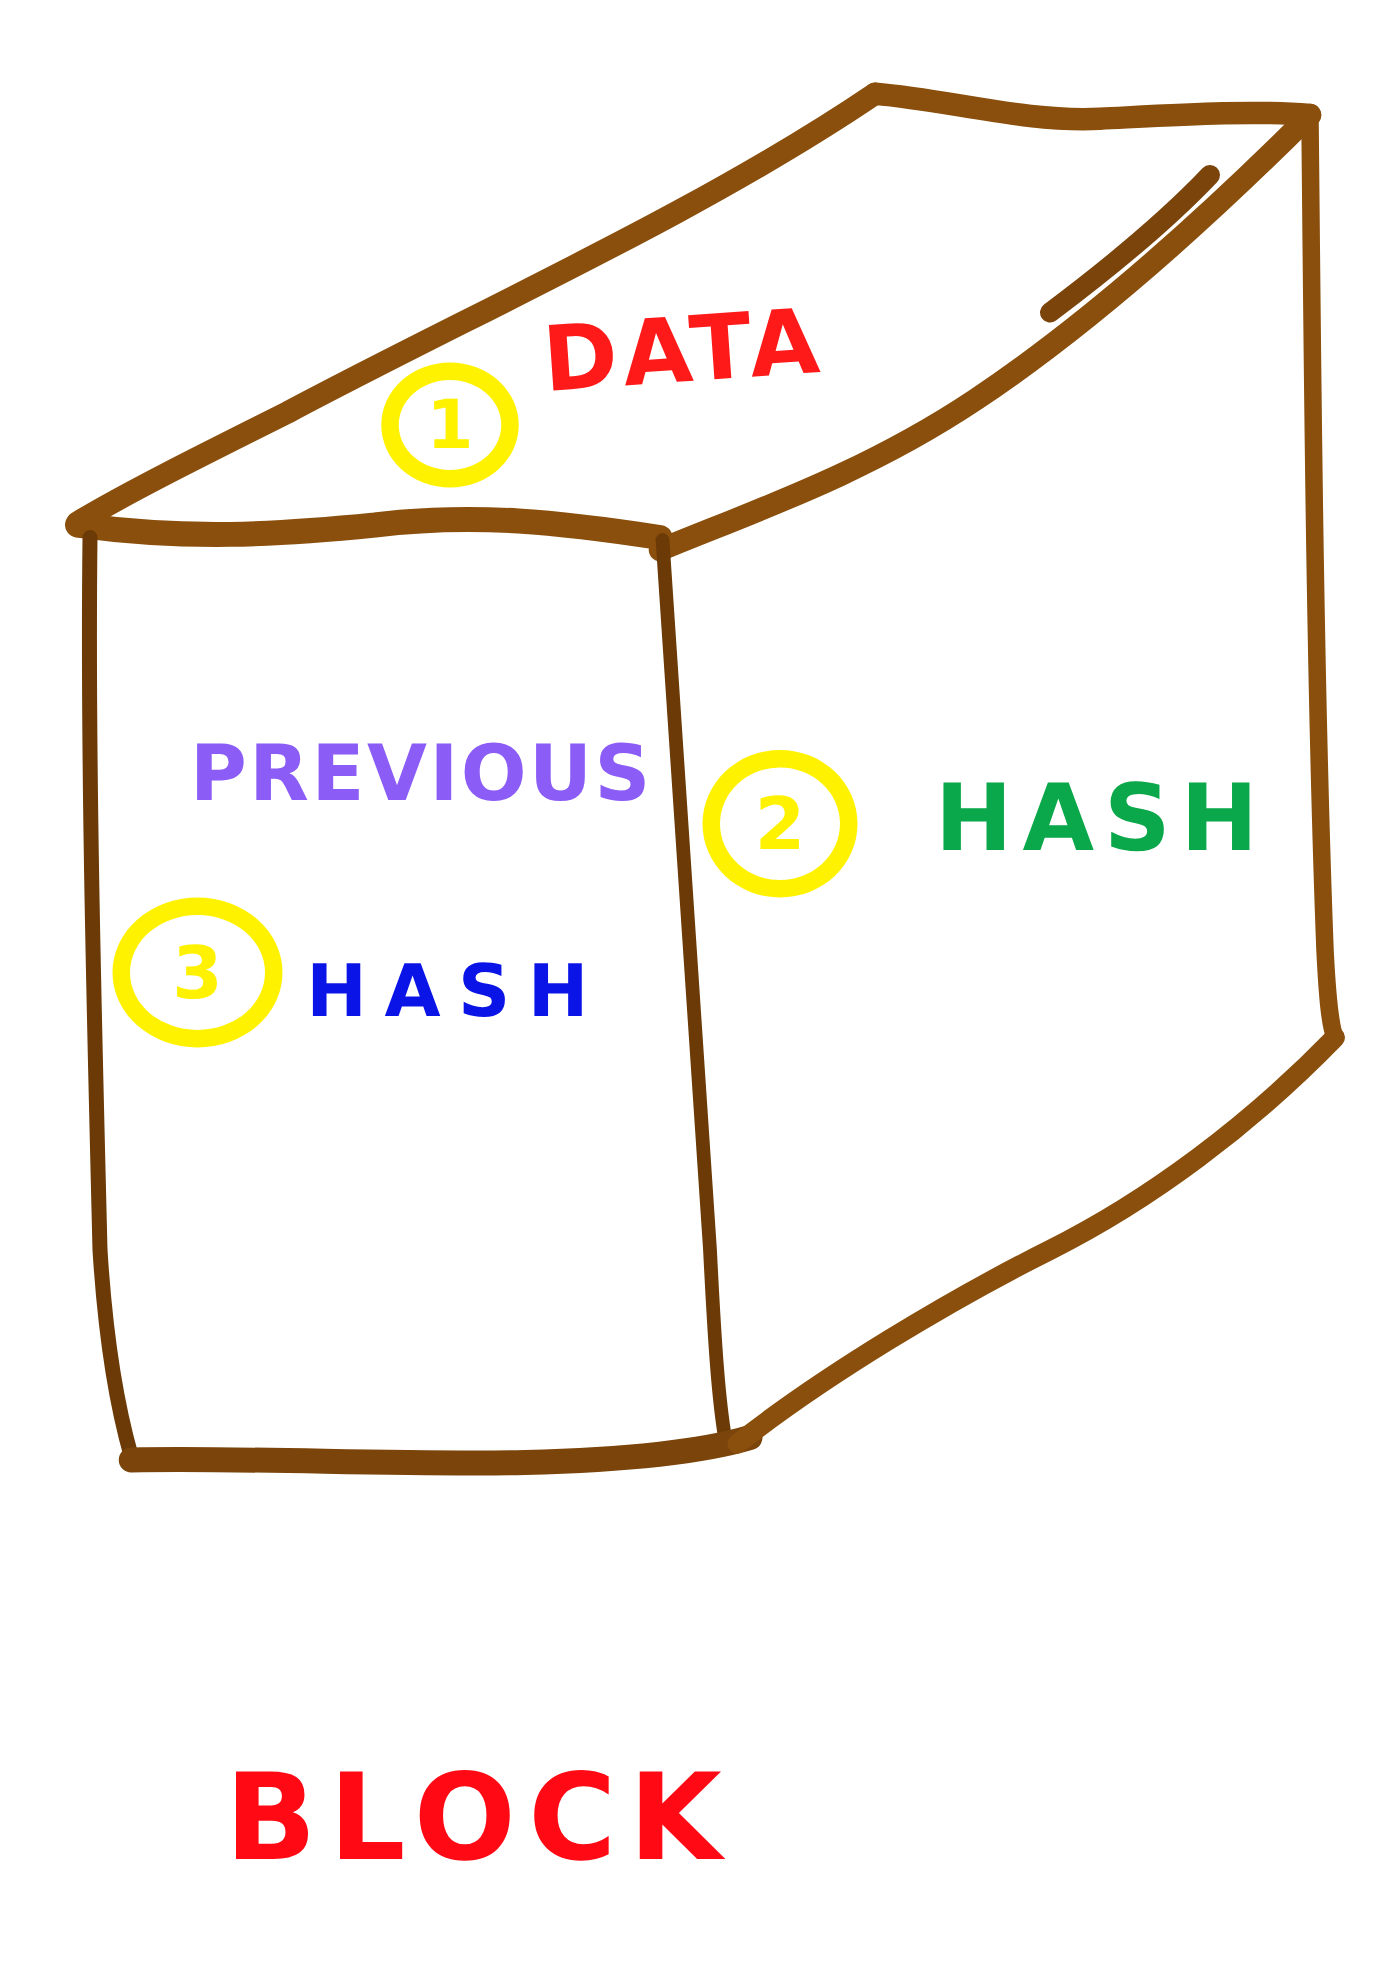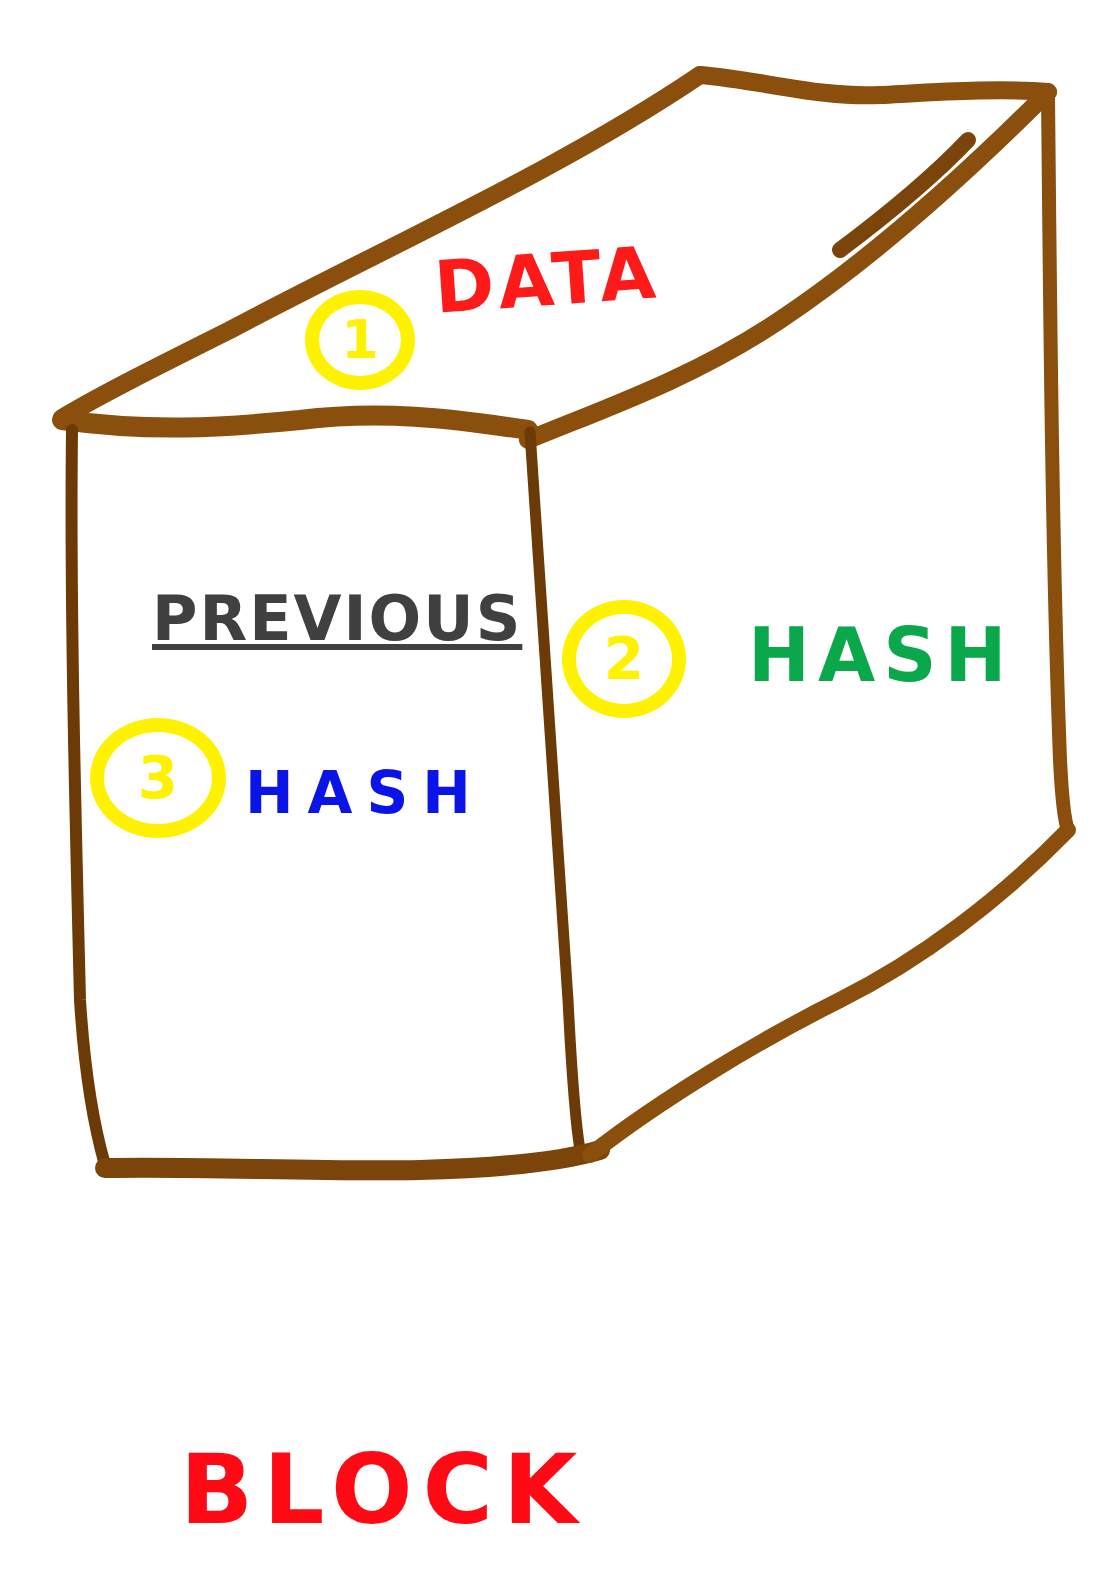--- a/index.html
+++ b/index.html
@@ -108,25 +108,25 @@
 
     <path class="edge" d="M 1048 95 C 1050 300, 1052 550, 1060 760 C 1062 800, 1064 820, 1068 830" stroke="#8a4f0c" stroke-width="14"></path>
     <path class="edge" d="M 1068 830 C 1000 900, 920 960, 840 1000 C 760 1040, 660 1100, 590 1155" stroke="#8a4f0c" stroke-width="16"></path>
   </svg>
 
   <div class="badge" id="badge-1" style="border-color: rgb(255, 242, 0); color: rgb(255, 242, 0);">
     <span>1</span>
   </div>
   <div class="label" id="label-data" style="color: rgb(255, 26, 26);">DATA</div>
 
-  <div class="label" id="label-previous" style="color: #404040; text-decoration: underline;">PREVIOUS</div>
+  <div class="label" id="label-previous" style="color: #8b5cf6;">PREVIOUS</div>
   <div class="badge" id="badge-3" style="border-color: rgb(255, 242, 0); color: rgb(255, 242, 0);">
     <span>3</span>
   </div>
   <div class="label" id="label-prev-hash" style="color: rgb(10, 20, 230);">HASH</div>
 
   <div class="badge" id="badge-2" style="border-color: rgb(255, 242, 0); color: rgb(255, 242, 0);">
     <span>2</span>
   </div>
   <div class="label" id="label-hash" style="color: rgb(10, 168, 74);">HASH</div>
 
-  <div class="label" id="label-block" style="color: rgb(255, 10, 20); margin-top: 36px;">BLOCK</div>
+  <div class="label" id="label-block" style="color: rgb(255, 10, 20);">BLOCK</div>
 </div>
 
 </body></html>

